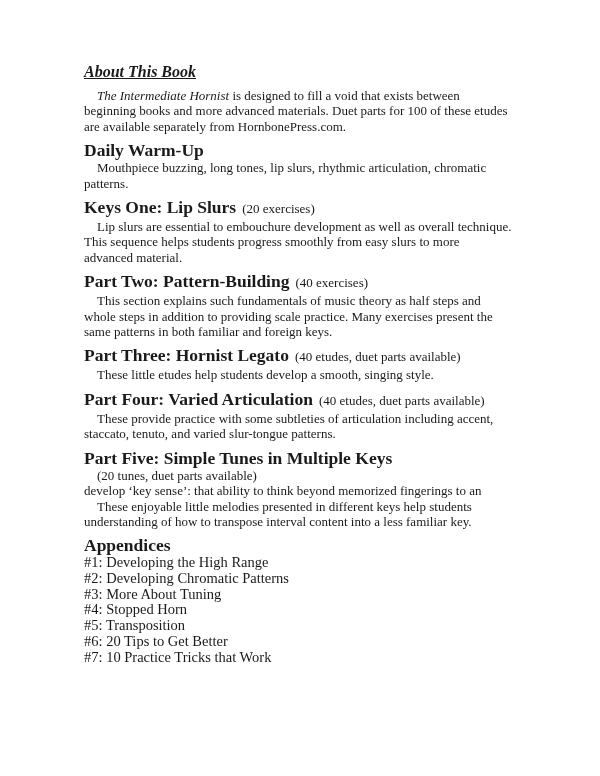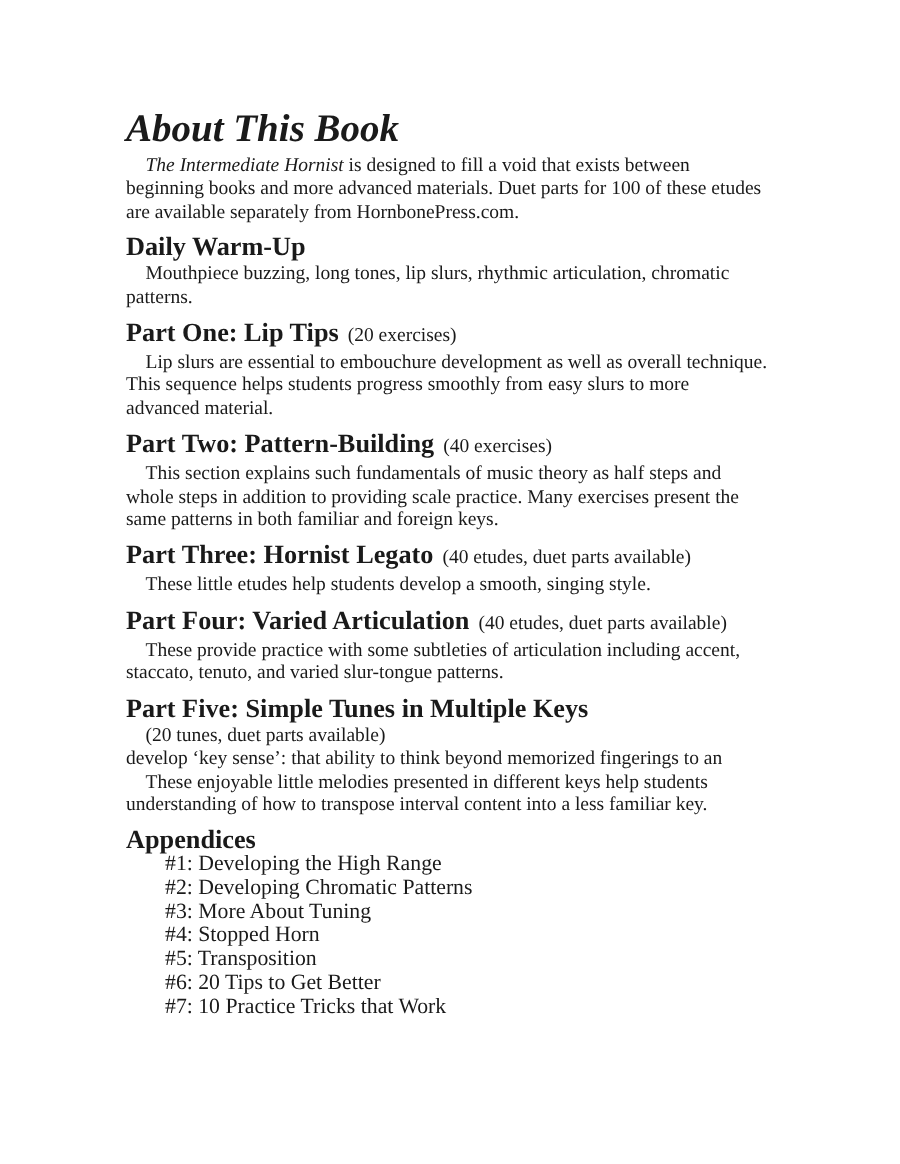--- a/index.html
+++ b/index.html
@@ -11,26 +11,27 @@
     font-family: "Liberation Serif", "DejaVu Serif", serif;
     overflow: hidden;
   }
   .page {
     box-sizing: border-box;
     width: 600px;
     height: 776px;
     padding: 58px 28px 0 84px;
   }
   .title {
-    font-size: 26px;
+    font-size: 16px;
     line-height: 28px;
     font-weight: bold;
     font-style: italic;
-    margin: 14px 0 2px 0;
+    margin: 0 0 2px 0;
     white-space: nowrap;
+    text-decoration: underline;
   }
   section { margin: 0; }
   .sec-h {
     font-size: 17.5px;
     line-height: 20px;
     font-weight: bold;
     margin: 6px 0 0 0;
     white-space: nowrap;
   }
   .sec-h .note {
@@ -46,21 +47,20 @@
   }
   .indent { padding-left: 13px; }
   .it { font-style: italic; }
   .subnote {
     font-size: 13px;
   }
   .app-item {
     font-size: 14.5px;
     line-height: 15.7px;
     white-space: nowrap;
-    margin-left: 26px;
   }
 </style>
 </head>
 <body>
 
 <div class="page">
 
   <h1 class="title">About This Book</h1>
 
   <div class="para">
@@ -69,21 +69,21 @@
     <div class="line">are available separately from HornbonePress.com.</div>
   </div>
 
   <section>
     <h2 class="sec-h"><span>Daily Warm-Up</span></h2>
     <div class="line indent">Mouthpiece buzzing, long tones, lip slurs, rhythmic articulation, chromatic</div>
     <div class="line">patterns.</div>
   </section>
 
   <section>
-    <h2 class="sec-h"><span>Part One: Lip Tips</span><span class="note">(20 exercises)</span></h2>
+    <h2 class="sec-h"><span>Keys One: Lip Slurs</span><span class="note">(20 exercises)</span></h2>
     <div class="line indent">Lip slurs are essential to embouchure development as well as overall technique.</div>
     <div class="line">This sequence helps students progress smoothly from easy slurs to more</div>
     <div class="line">advanced material.</div>
   </section>
 
   <section>
     <h2 class="sec-h"><span>Part Two: Pattern-Building</span><span class="note">(40 exercises)</span></h2>
     <div class="line indent">This section explains such fundamentals of music theory as half steps and</div>
     <div class="line">whole steps in addition to providing scale practice. Many exercises present the</div>
     <div class="line">same patterns in both familiar and foreign keys.</div>

